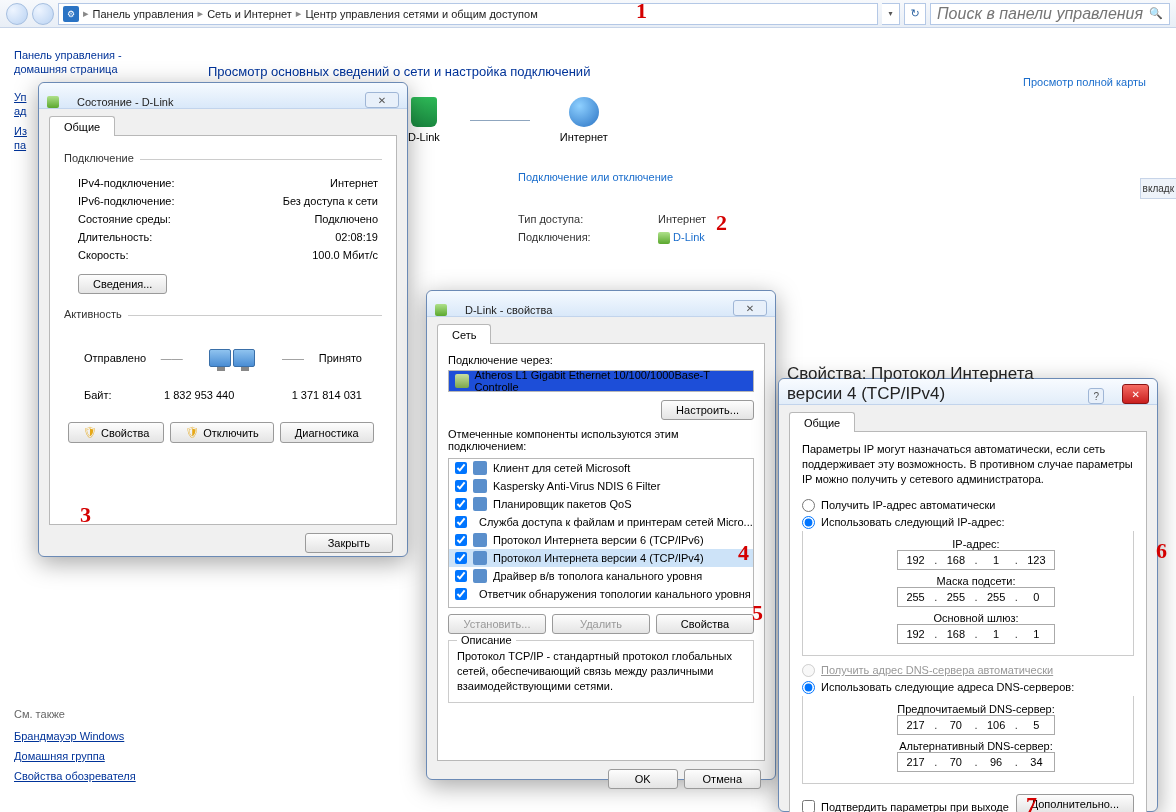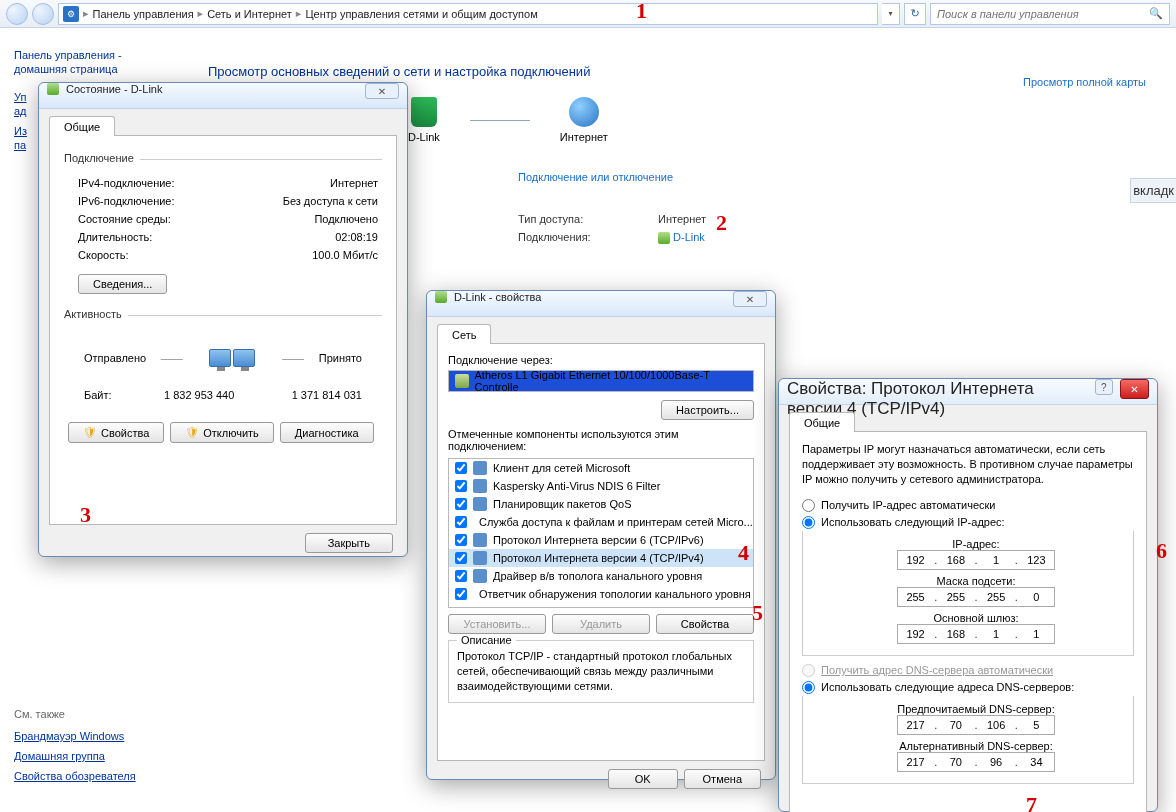--- a/index.html
+++ b/index.html
@@ -18,21 +18,21 @@
   border-bottom: 1px solid #c7d4e8;
   display: flex; align-items: center; padding: 2px 6px; gap: 4px;
 }
 .navbtn { width: 22px; height: 22px; border-radius: 50%; background: radial-gradient(circle at 30% 30%,#eef5ff,#b9d2f2); border:1px solid #a6bfe0; }
 .breadcrumbs { flex:1; height: 22px; background:#fff; border:1px solid #b4c8e6; display:flex; align-items:center; padding:0 4px; font-size:11px; color:#222; gap:2px; overflow:hidden; }
 .breadcrumbs .sep { color:#888; padding:0 2px; }
 .ctrl-icon { width:16px; height:16px; display:inline-flex; align-items:center; justify-content:center; background:#2a73c4; color:#fff; font-size:9px; border-radius:2px; }
 .dropdown-arrow { width:18px; height:22px; border:1px solid #b4c8e6; border-left:none; background:#fff; display:flex; align-items:center; justify-content:center; color:#555; font-size:8px; }
 .refresh-btn { width:22px; height:22px; border:1px solid #b4c8e6; background:#fff; display:flex; align-items:center; justify-content:center; color:#2860a0; font-size:11px; }
 .search-box { width:240px; height:22px; border:1px solid #b4c8e6; background:#fff; display:flex; align-items:center; padding:0 6px; }
-.search-box input { border:none; outline:none; flex:1; font-size:11px; color:#888; font-style:italic; }
+.search-box input { border:none; outline:none; flex:1; font-size:16px; color:#888; font-style:italic; }
 .help-icon { position:absolute; top:34px; right:18px; width:18px; height:18px; border-radius:50%; background:radial-gradient(circle at 30% 30%,#9ed7ff,#2a73c4); color:#fff; font-size:11px; font-weight:bold; display:flex; align-items:center; justify-content:center; }
 
 .main-area { position:absolute; top:28px; left:0; right:0; bottom:0; background:#fff; }
 .sidebar { position:absolute; left:0; top:0; bottom:0; width:200px; padding:20px 14px; }
 .sidebar .controlhome { color:#003399; font-size:11px; line-height:1.3; margin-bottom:14px; }
 .sidebar .sidelink { color:#003399; text-decoration:underline; cursor:pointer; margin-bottom:8px; font-size:11px; display:block; }
 .sidebar .seealso { position:absolute; bottom:22px; left:14px; }
 .sidebar .seealso h4 { font-weight:normal; color:#666; margin-bottom:10px; font-size:11px; }
 
 .content { position:absolute; left:188px; top:12px; right:40px; }
@@ -53,21 +53,21 @@
 
 .win {
   position:absolute; background:#f0f0f0;
   border:1px solid #6b8ab5; border-radius:6px;
   box-shadow:0 6px 24px rgba(0,0,0,0.35);
 }
 .win .titlebar {
   height:26px; background:linear-gradient(#f5faff,#d9e8f9);
   border-bottom:1px solid #c2d4ec;
   border-radius:6px 6px 0 0;
-  display:flex; align-items:flex-start; padding:0 8px; gap:7px;
+  display:flex; align-items:flex-end; padding:0 8px; gap:18px;
   font-size:11px; color:#222;
 }
 .titlebar .spacer { flex:1; }
 .titlebar .x-btn { width:34px; height:16px; border:1px solid #9fb6d6; border-radius:3px; background:#e8f0fa; display:flex; align-items:center; justify-content:center; font-size:10px; color:#555; }
 .titlebar .help-btn { width:24px; height:16px; border:1px solid #9fb6d6; border-radius:3px; background:#e8f0fa; display:flex; align-items:center; justify-content:center; font-size:10px; color:#555; }
 
 
 .status-dlg { left:38px; top:82px; width:370px; height:475px; z-index:10; }
 .status-body { padding:6px 10px 10px; }
 .tab { display:inline-block; padding:4px 14px 3px; background:#fff; border:1px solid #b8b8b8; border-bottom:none; border-radius:3px 3px 0 0; font-size:11px; position:relative; top:1px; }
@@ -184,21 +184,21 @@
         <div class="val">Интернет</div>
       </div>
       <div class="row">
         <div class="lbl">Подключения:</div>
         <div class="val"><span class="signal-icon"></span> <a style="color:#1a6dcc;">D-Link</a></div>
       </div>
     </div>
   </div>
 </div>
 
-<div style="position:absolute; right:0; top:178px; writing-mode:horizontal-tb; background:#eef3fa; border:1px solid #c7d4e8; padding:4px 2px; font-size:13px; color:#333; border-right:none;">
+<div style="position:absolute; right:0; top:178px; writing-mode:horizontal-tb; background:#eef3fa; border:1px solid #c7d4e8; padding:4px 2px; font-size:10px; color:#333; border-right:none;">
   <span>вкладк</span>
 </div>
 
 <div class="win status-dlg">
   <div class="titlebar">
     <span class="signal-icon"></span>
     <span>Состояние - D-Link</span>
     <div class="spacer"></div>
     <div class="x-btn">✕</div>
   </div>
@@ -428,20 +428,27 @@
               <span class="dot">.</span>
               <span>70</span>
               <span class="dot">.</span>
               <span>96</span>
               <span class="dot">.</span>
               <span>34</span>
             </div>
         </div>
       </div>
 
+      <div class="ip-bottom">
+        <label class="chk-row">
+            <input type="checkbox" style="">
+            <span>Подтвердить параметры при выходе</span>
+          </label>
+        <button class="status-btn">Дополнительно...</button>
+      </div>
     </div>
     <div class="dialog-bottom" style="display:flex; justify-content:flex-end; gap:6px;">
       <button class="status-btn" style="padding:3px 26px;">OK</button>
       <button class="status-btn" style="padding:3px 18px;">Отмена</button>
     </div>
   </div>
 </div>
 
 <div class="red-num" style="left:636px; top:-2px;">1</div>
 <div class="red-num" style="left:716px; top:210px;">2</div>

